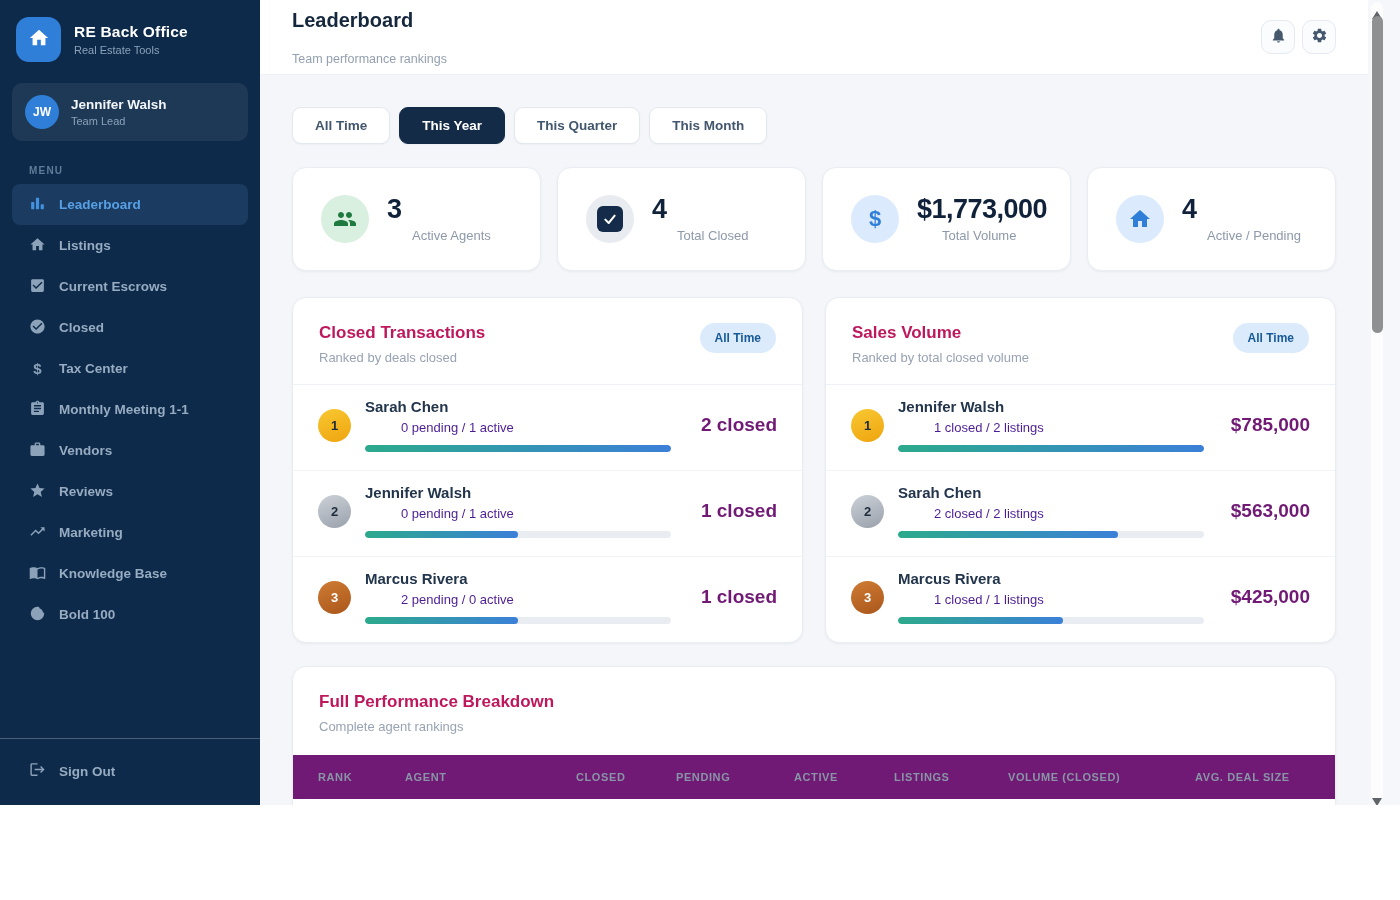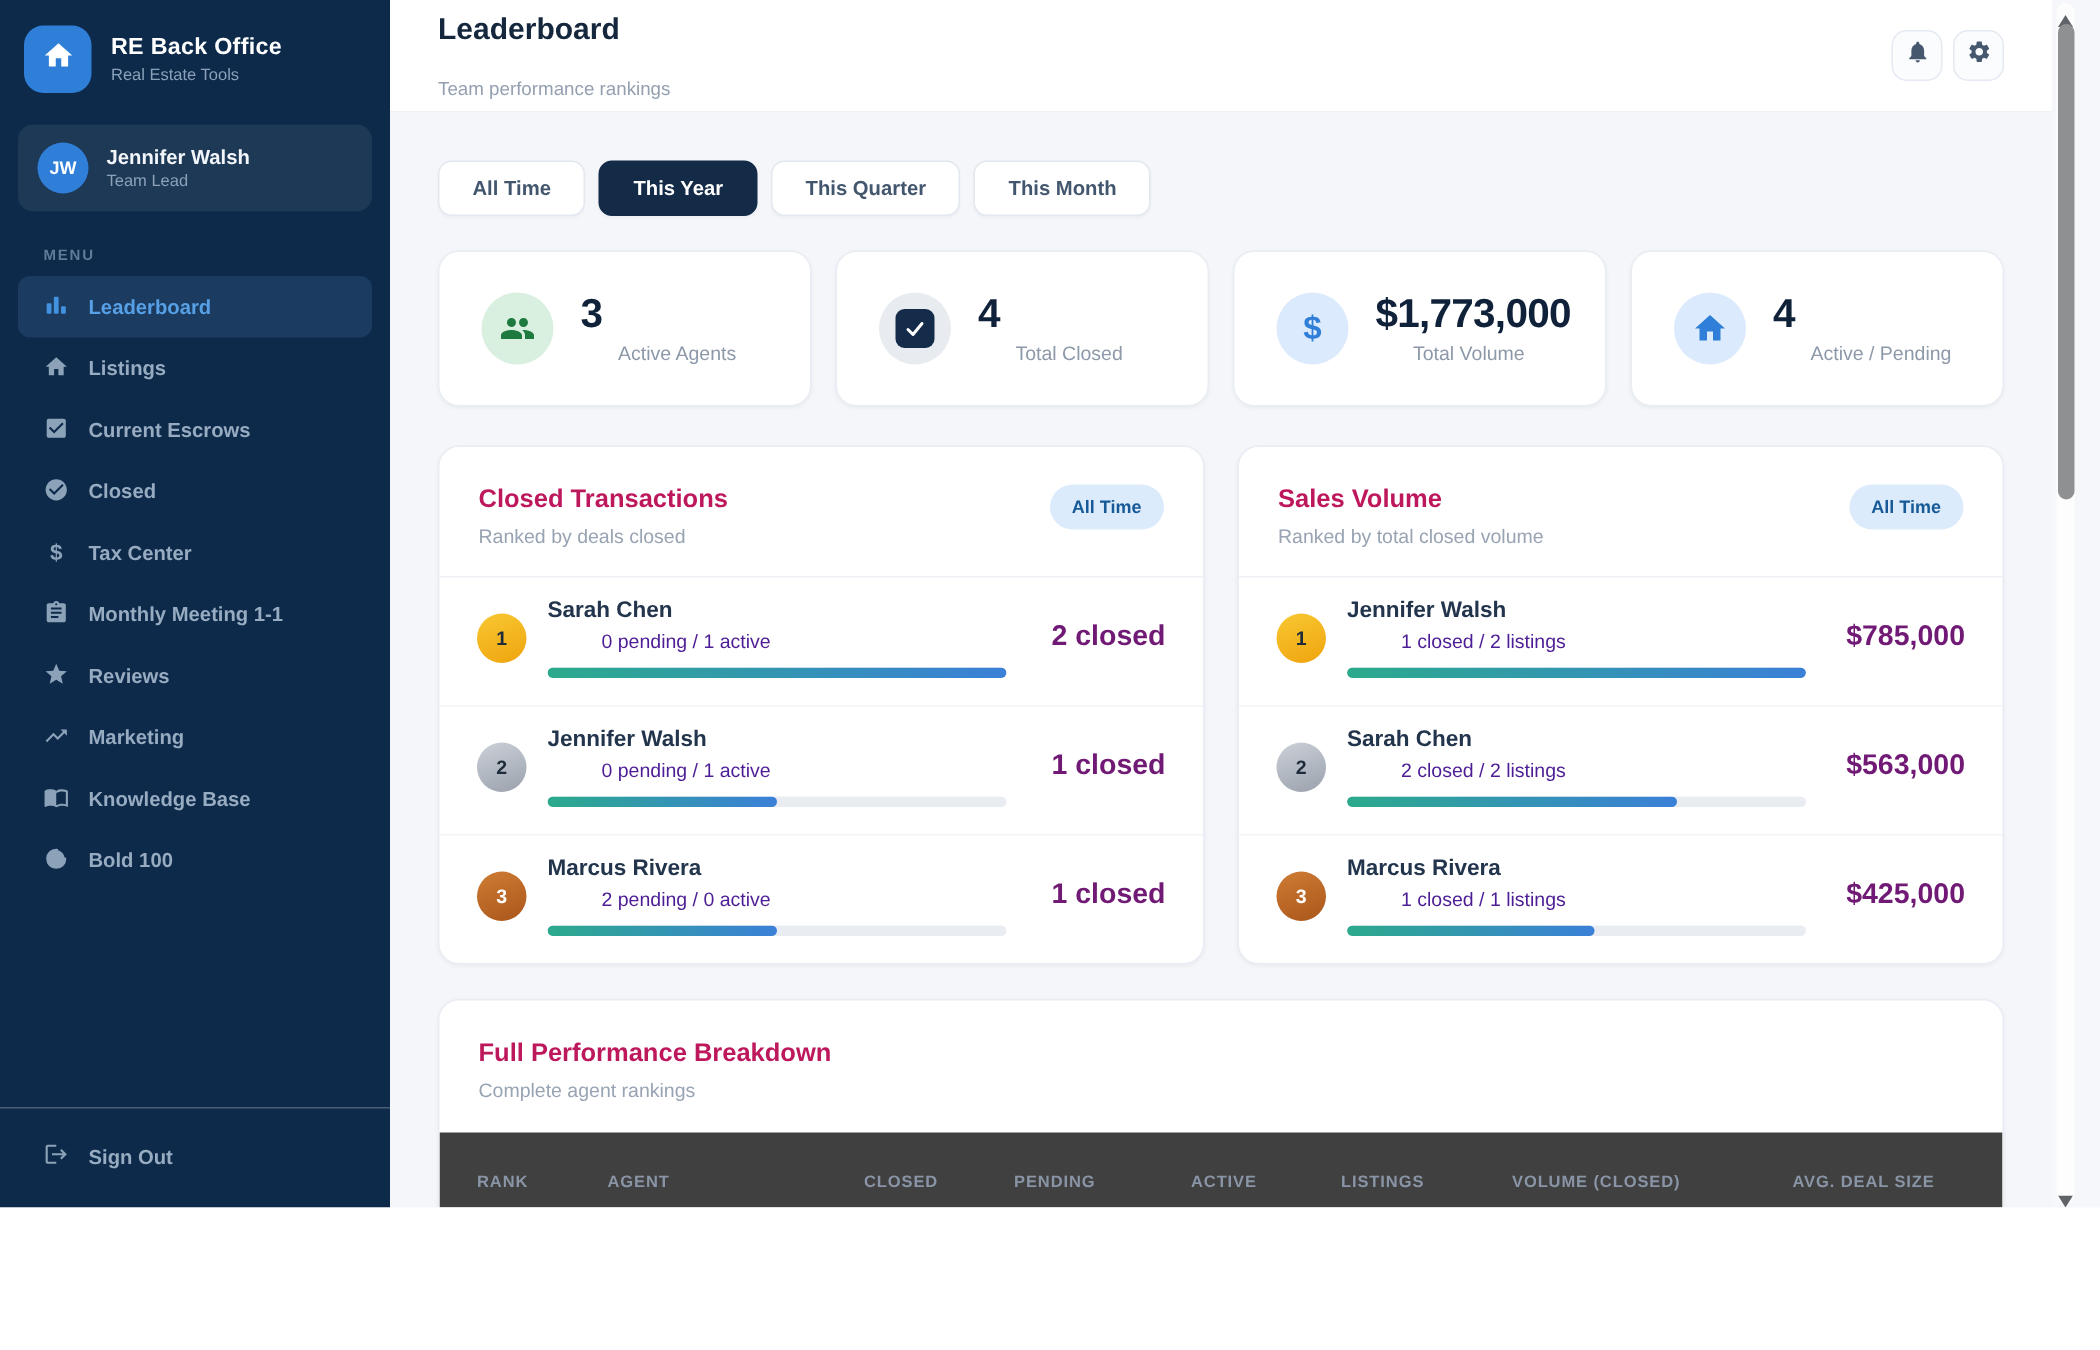--- a/index.html
+++ b/index.html
@@ -93,21 +93,21 @@
   .rank-mid { flex:1; min-width:0; }
   .rank-name { font-size:15px; font-weight:bold; color:#22354c; }
   .rank-detail { font-size:13px; color:#4c1d95; margin-top:5px;margin-left:36px; }
   .bar-track { height:7px; background:#e9edf2; border-radius:4px; margin-top:10px; overflow:hidden; }
   .bar-fill { height:100%; border-radius:4px; background:linear-gradient(90deg,#2caa8c,#3b80d8); }
   .rank-value { width:92px; text-align:right; font-size:19px; font-weight:800; color:#701a75; flex:none; }
 
   .breakdown { margin-top:23px; }
   .breakdown .panel-head { border-bottom:none; padding-bottom:21px; }
   .table-header { display:grid; grid-template-columns:87px 171px 100px 118px 100px 114px 187px 1fr;
-    background:#404040; padding:27px 25px; }
+    background:#701a75; padding:16px 25px; }
   .th { font-size:11px; font-weight:bold; letter-spacing:.6px; color:#8995a6; }
   .table-row { display:grid; grid-template-columns:87px 171px 100px 118px 100px 114px 187px 1fr;
     align-items:center; padding:14px 25px; background:#fff; }
 
   
   .scroll-strip { width:32px; min-width:32px; background:#f5f7fa; position:relative; }
   .sb-track { position:absolute; left:3px; top:2px; width:12px; height:800px;
     background:#fdfdfe; border-radius:7px; }
   .sb-arrow { position:absolute; left:4px; width:10px; height:8px; }
   .sb-arrow.up { top:5px; }
@@ -175,20 +175,26 @@
       </div>
       <div class="nav-item">
         <span class="dollar-glyph">$</span>
         <span>Tax Center</span>
       </div>
       <div class="nav-item">
         <span><svg viewBox="0 0 24 24">
               <path d="M19 3h-4.18C14.4 1.84 13.3 1 12 1c-1.3 0-2.4.84-2.82 2H5c-1.1 0-2 .9-2 2v14c0 1.1.9 2 2 2h14c1.1 0 2-.9 2-2V5c0-1.1-.9-2-2-2zm-7 0c.55 0 1 .45 1 1s-.45 1-1 1-1-.45-1-1 .45-1 1-1zm2 14H7v-2h7v2zm3-4H7v-2h10v2zm0-4H7V7h10v2z"></path>
             </svg></span>
         <span>Monthly Meeting 1-1</span>
+      </div>
+      <div class="nav-item">
+        <span><svg viewBox="0 0 24 24">
+              <path d="M20 6h-4V4c0-1.11-.89-2-2-2h-4c-1.11 0-2 .89-2 2v2H4c-1.11 0-1.99.89-1.99 2L2 19c0 1.11.89 2 2 2h16c1.11 0 2-.89 2-2V8c0-1.11-.89-2-2-2zm-6 0h-4V4h4v2z"></path>
+            </svg></span>
+        <span>Vendors</span>
       </div>
       <div class="nav-item">
         <span><svg viewBox="0 0 24 24">
               <path d="M12 17.27L18.18 21l-1.64-7.03L22 9.24l-7.19-.61L12 2 9.19 8.63 2 9.24l5.46 4.73L5.82 21z"></path>
             </svg></span>
         <span>Reviews</span>
       </div>
       <div class="nav-item">
         <span><svg viewBox="0 0 24 24">
               <path d="M16 6l2.29 2.29-4.88 4.88-4-4L2 16.59 3.41 18l6-6 4 4 6.3-6.29L22 12V6z"></path>

